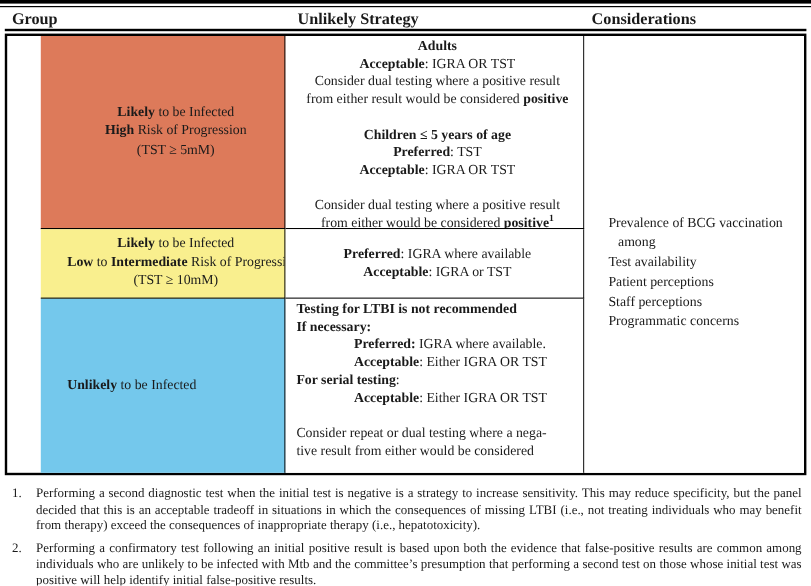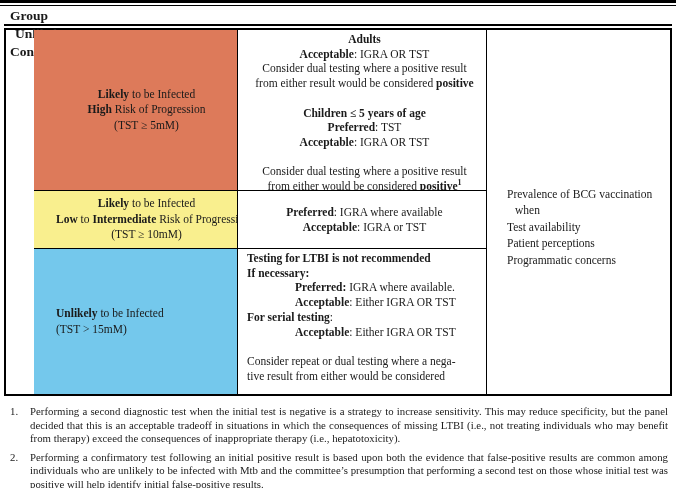--- a/index.html
+++ b/index.html
@@ -4,21 +4,21 @@
 <style>
   * { margin:0; padding:0; box-sizing:border-box; }
   html,body { background:#ffffff; }
   body { width:676px; height:488px; overflow:hidden;
          font-family:"Liberation Serif", serif; color:#1a1a1a; }
   .page { width:676px; height:488px; position:relative; background:#fff; }
 
   .toprule { height:6px; border-top:3px solid #000; border-bottom:1px solid #000; }
 
   .thead { display:flex; margin-left:4px; width:668px; height:20px;
-           border-bottom:2px solid #000; font-weight:bold; font-size:13.5px;flex-direction:column; }
+           border-bottom:2px solid #000; font-weight:bold; font-size:13.5px; }
   .th { padding-top:2px; }
   .th.c1 { width:233px; padding-left:6px; }
   .th.c2 { width:250px; padding-left:11px; }
   .th.c3 { width:185px; padding-left:6px;font-family:Liberation Serif, serif; }
 
   .tbody { margin-left:4px; margin-top:2px; width:668px; height:368px;
            border:2px solid #000; display:grid;
            grid-template-columns:232px 249px 183px;
            grid-template-rows:161px 58px 145px; }
   .cell { overflow:hidden; font-size:11.5px; }
@@ -82,39 +82,39 @@
         <div class="line"><span class="b">Low</span><span> to </span><span class="b">Intermediate</span><span> Risk of Progression</span></div>
         <div class="line"><span>(TST ≥ 10mM)</span></div>
       </div>
     <div class="cell strategy mid vline hline">
         <div class="line"><span class="b">Preferred</span><span>: IGRA where available</span></div>
         <div class="line"><span class="b">Acceptable</span><span>: IGRA or TST</span></div>
       </div>
 
     <div class="cell group vline" style="background-color: rgb(116, 200, 236); font-family: Liberation Serif, serif;">
         <div class="line"><span class="b">Unlikely</span><span> to be Infected</span></div>
-        <div class="line"><span>(TST &gt; 15mM)</span></div>
       </div>
     <div class="cell strategy vline">
         <div class="line"><span class="b">Testing for LTBI is not recommended</span></div>
         <div class="line"><span class="b">If necessary:</span></div>
         <div class="line ind2"><span class="b">Preferred:</span><span> IGRA where available.</span></div>
         <div class="line ind2"><span class="b">Acceptable</span><span>: Either IGRA OR TST</span></div>
         <div class="line"><span class="b">For serial testing</span><span>:</span></div>
         <div class="line ind2"><span class="b">Acceptable</span><span>: Either IGRA OR TST</span></div>
         <div class="line">&nbsp;</div>
         <div class="line"><span>Consider repeat or dual testing where a nega-</span></div>
         <div class="line"><span>tive result from either would be considered</span></div>
       </div>
 
     <div class="cell considerations">
         <div class="line"><span>Prevalence of BCG vaccination</span></div>
-        <div class="line ind1"><span>when</span></div>
+        <div class="line ind1"><span>among</span></div>
         <div class="line"><span>Test availability</span></div>
         <div class="line"><span>Patient perceptions</span></div>
+        <div class="line"><span>Staff perceptions</span></div>
         <div class="line"><span>Programmatic concerns</span></div>
       </div>
   </div>
 
   <div class="footnotes">
     <div class="footnote">
       <span class="fn-num">1.</span>
       <span class="fn-text">Performing a second diagnostic test when the initial test is negative is a strategy to increase sensitivity. This may reduce specificity, but the panel decided that this is an acceptable tradeoff in situations in which the consequences of missing LTBI (i.e., not treating individuals who may benefit from therapy) exceed the consequences of inappropriate therapy (i.e., hepatotoxicity).</span>
     </div>
     <div class="footnote">

